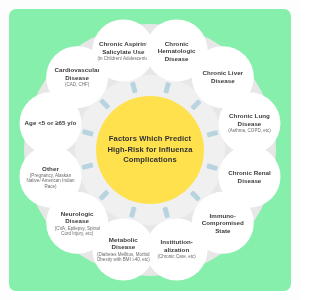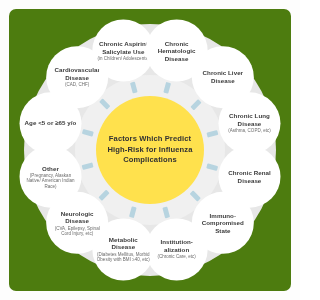--- a/index.html
+++ b/index.html
@@ -7,21 +7,21 @@
     width:300px;height:300px;overflow:hidden;
     background:#ffffff;
     font-family:"Liberation Sans", sans-serif;
   }
   #stage{
     position:relative;width:300px;height:300px;
     background:#fdfdfd;
   }
   .card{
     position:absolute;left:9px;top:9px;width:282px;height:282px;
-    background:#4d7c0f;border-radius:7px;
+    background:#86efac;border-radius:7px;
   }
   .ring-outer{
     position:absolute;left:50%;top:50%;
     width:252px;height:252px;margin-left:-126px;margin-top:-126px;
     border-radius:50%;
     background:#e7e7e7;
   }
   .ring-inner{
     position:absolute;left:50%;top:50%;
     width:150px;height:150px;margin-left:-75px;margin-top:-75px;

